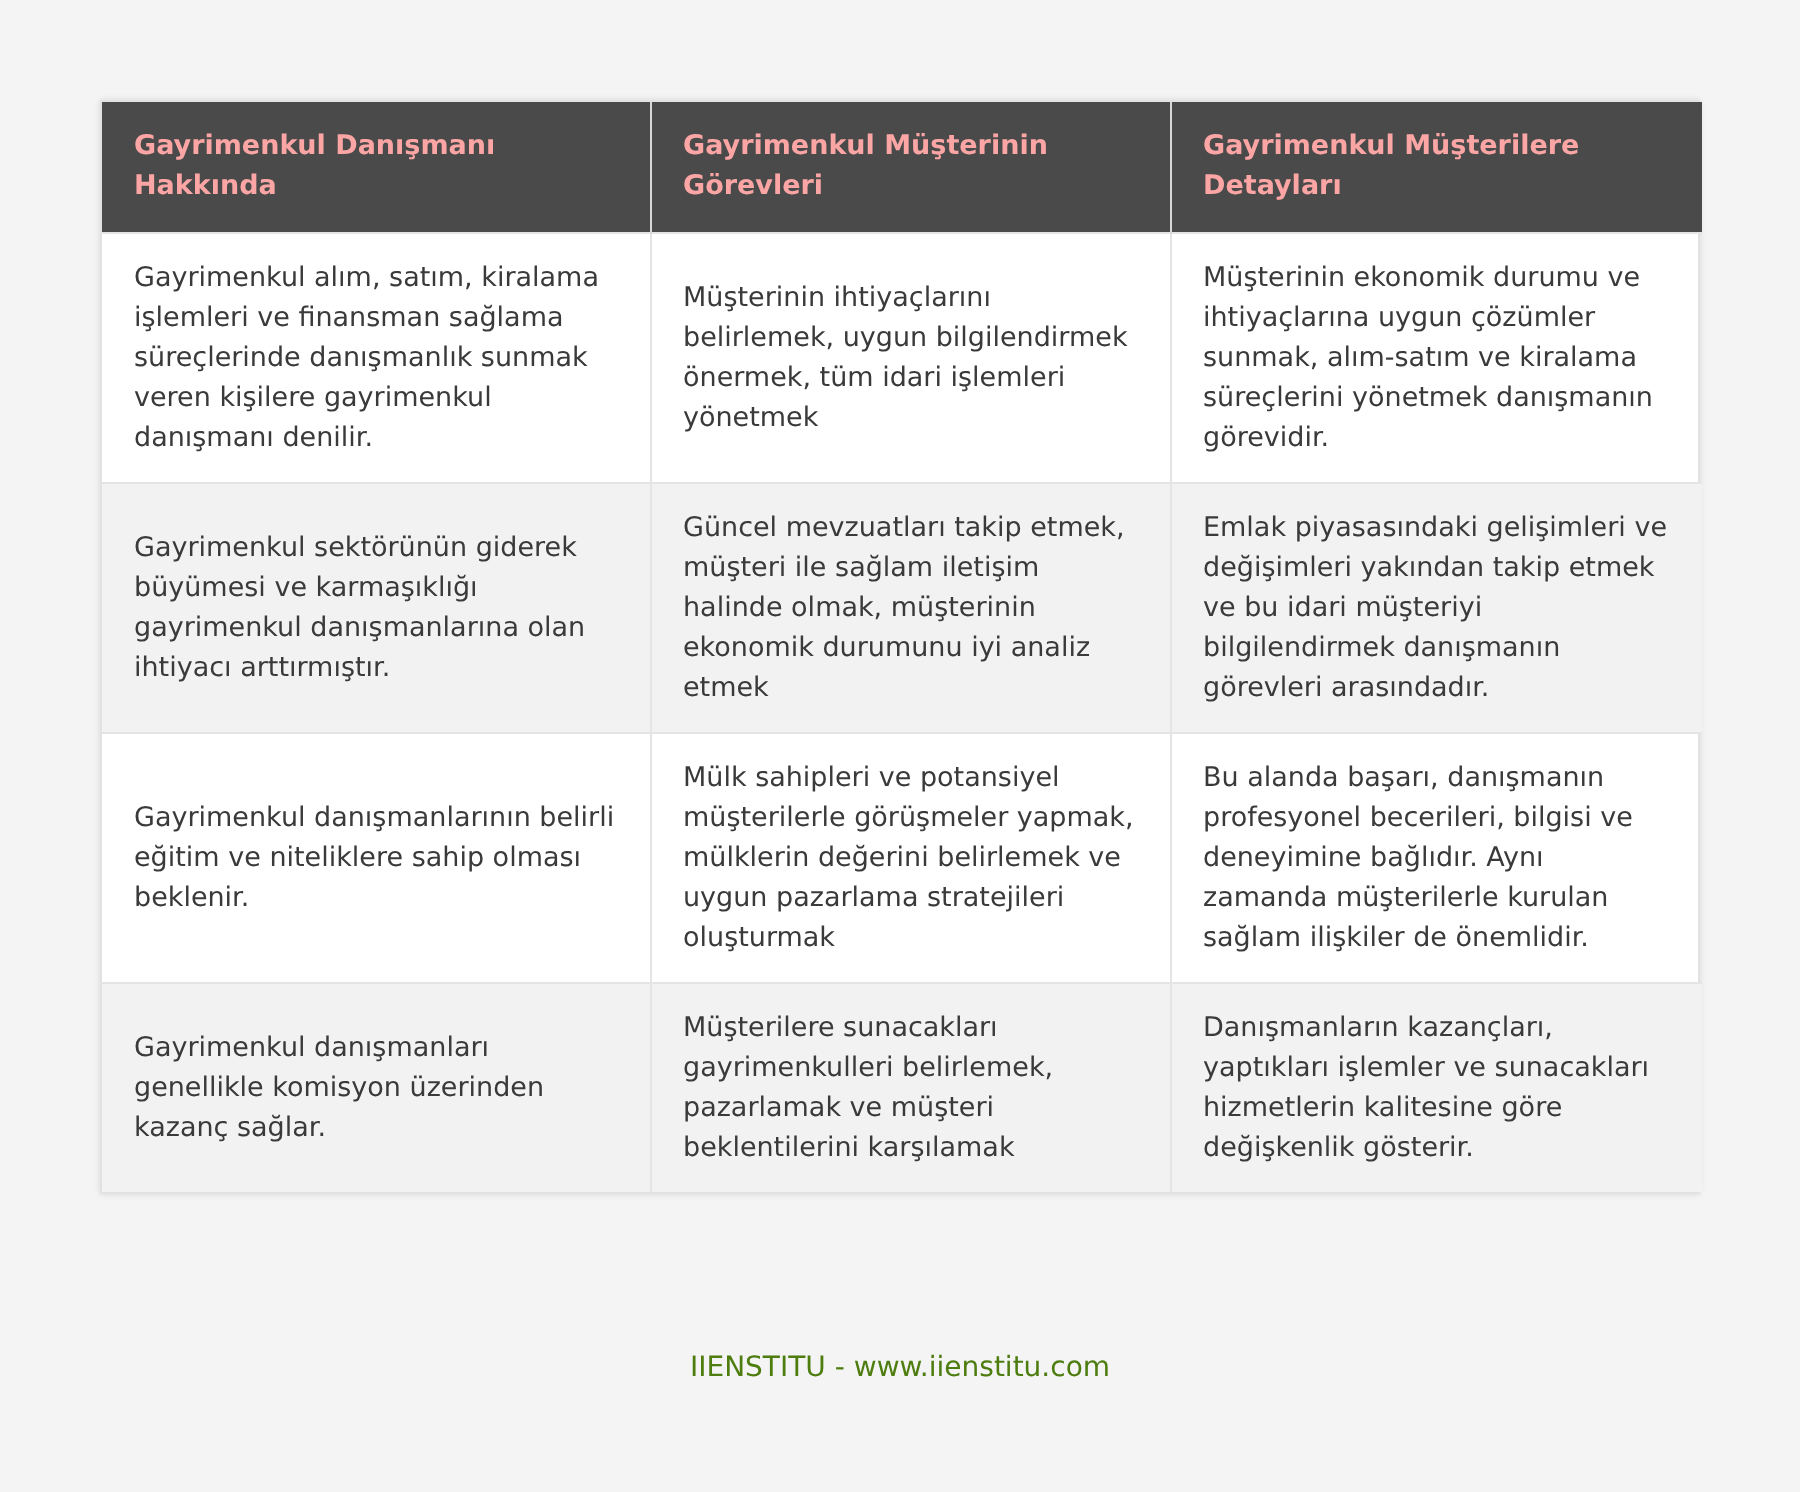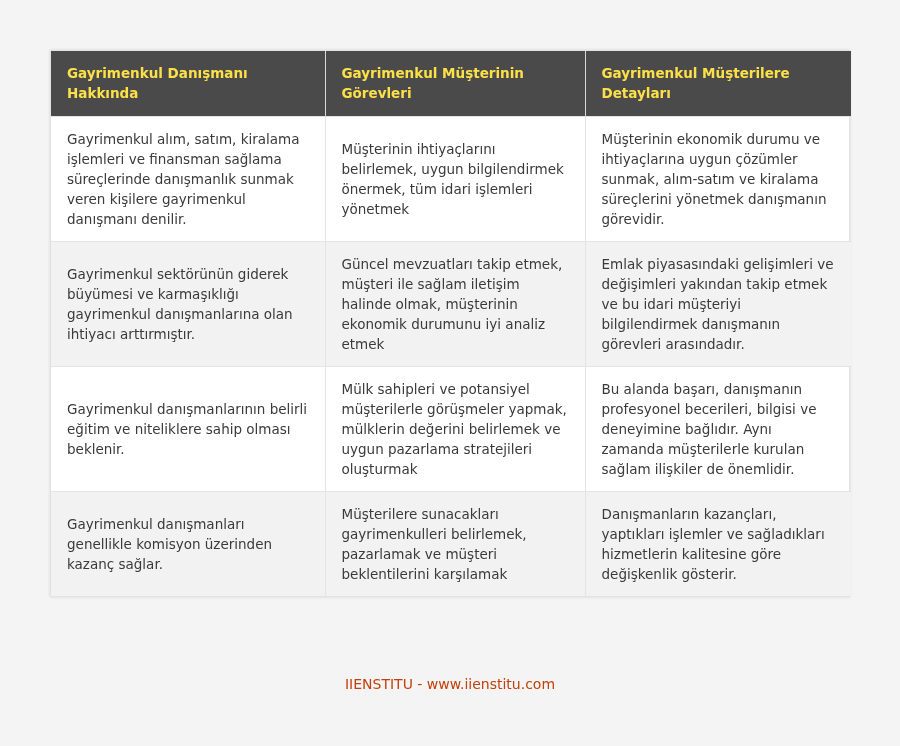--- a/index.html
+++ b/index.html
@@ -35,21 +35,21 @@
     table {
       width: 100%;
       border-collapse: collapse;
       table-layout: fixed;
     }
     col.c1 { width: 274px; }
     col.c2 { width: 260px; }
     col.c3 { width: 266px; }
     thead th {
       background: #4a4a4a;
-      color: #fde047;
+      color: #fca5a5;
       font-size: 13.5px;
       font-weight: bold;
       text-align: left;
       vertical-align: middle;
       padding: 0 16px;
       height: 65px;
       line-height: 20px;
       border-right: 1px solid #d8d8d8;
     }
     thead th:last-child { border-right: none; }
@@ -66,21 +66,21 @@
     tbody td:last-child { border-right: none; }
     tbody tr.alt td { background: #f2f2f2; }
     tbody tr.last td { height: 105px; }
     .footer {
       position: absolute;
       left: 0;
       top: 676px;
       width: 900px;
       text-align: center;
       font-size: 14px;
-      color: #c2410c;
+      color: #4d7c0f;
     }
   </style>
 </head>
 <body>
 
 <div class="card">
   <table>
     <colgroup>
         <col class="c1">
         <col class="c2">
@@ -105,19 +105,19 @@
         <td>Emlak piyasasındaki gelişimleri ve değişimleri yakından takip etmek ve bu idari müşteriyi bilgilendirmek danışmanın görevleri arasındadır.</td>
       </tr>
       <tr>
         <td>Gayrimenkul danışmanlarının belirli eğitim ve niteliklere sahip olması beklenir.</td>
         <td>Mülk sahipleri ve potansiyel müşterilerle görüşmeler yapmak, mülklerin değerini belirlemek ve uygun pazarlama stratejileri oluşturmak</td>
         <td>Bu alanda başarı, danışmanın profesyonel becerileri, bilgisi ve deneyimine bağlıdır. Aynı zamanda müşterilerle kurulan sağlam ilişkiler de önemlidir.</td>
       </tr>
       <tr class="alt last">
         <td>Gayrimenkul danışmanları genellikle komisyon üzerinden kazanç sağlar.</td>
         <td>Müşterilere sunacakları gayrimenkulleri belirlemek, pazarlamak ve müşteri beklentilerini karşılamak</td>
-        <td>Danışmanların kazançları, yaptıkları işlemler ve sağladıkları hizmetlerin kalitesine göre değişkenlik gösterir.</td>
+        <td>Danışmanların kazançları, yaptıkları işlemler ve sunacakları hizmetlerin kalitesine göre değişkenlik gösterir.</td>
       </tr>
     </tbody>
   </table>
 </div>
 
 <div class="footer">IIENSTITU - www.iienstitu.com</div>
 
 </body></html>

